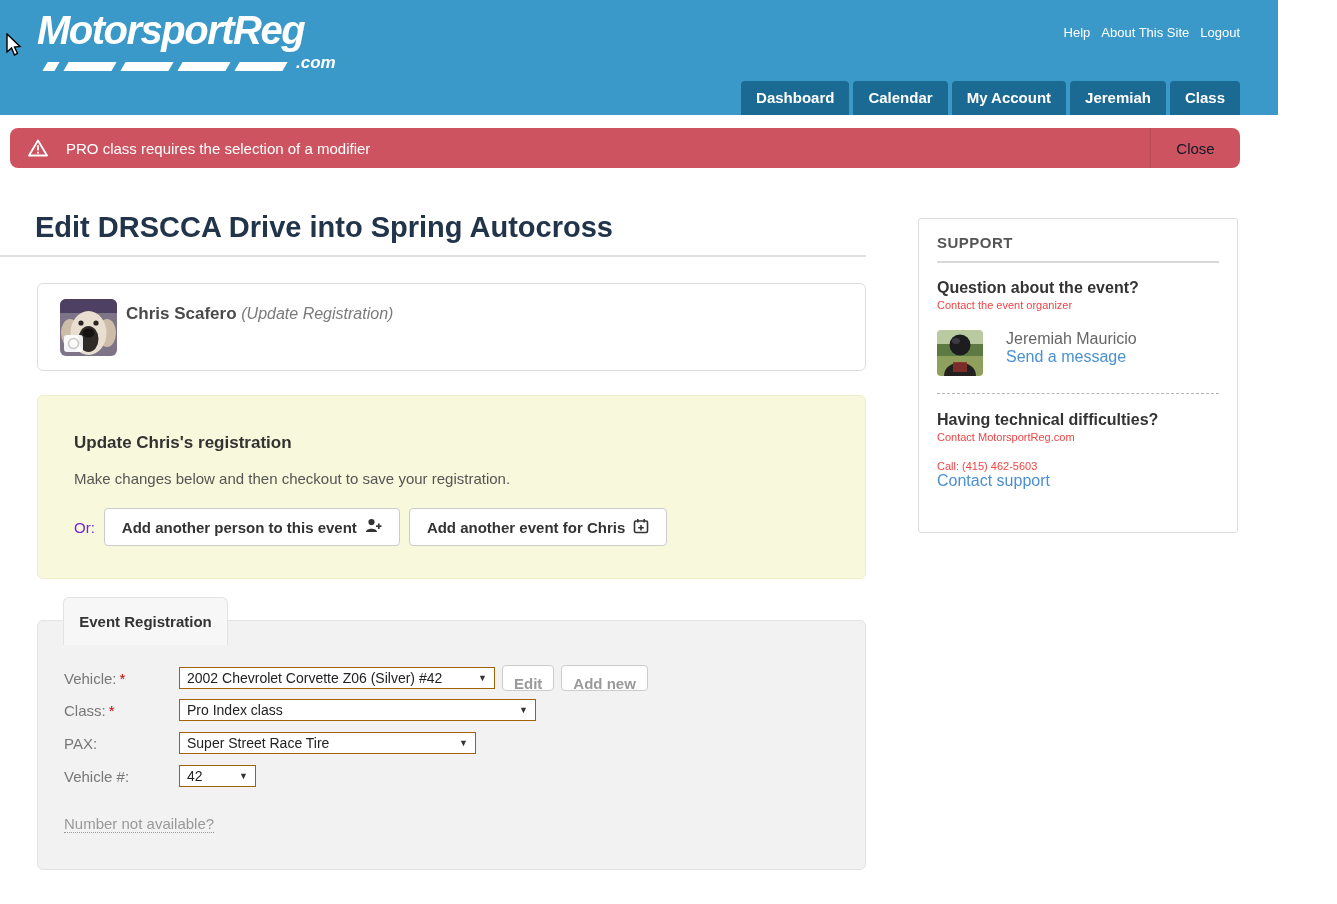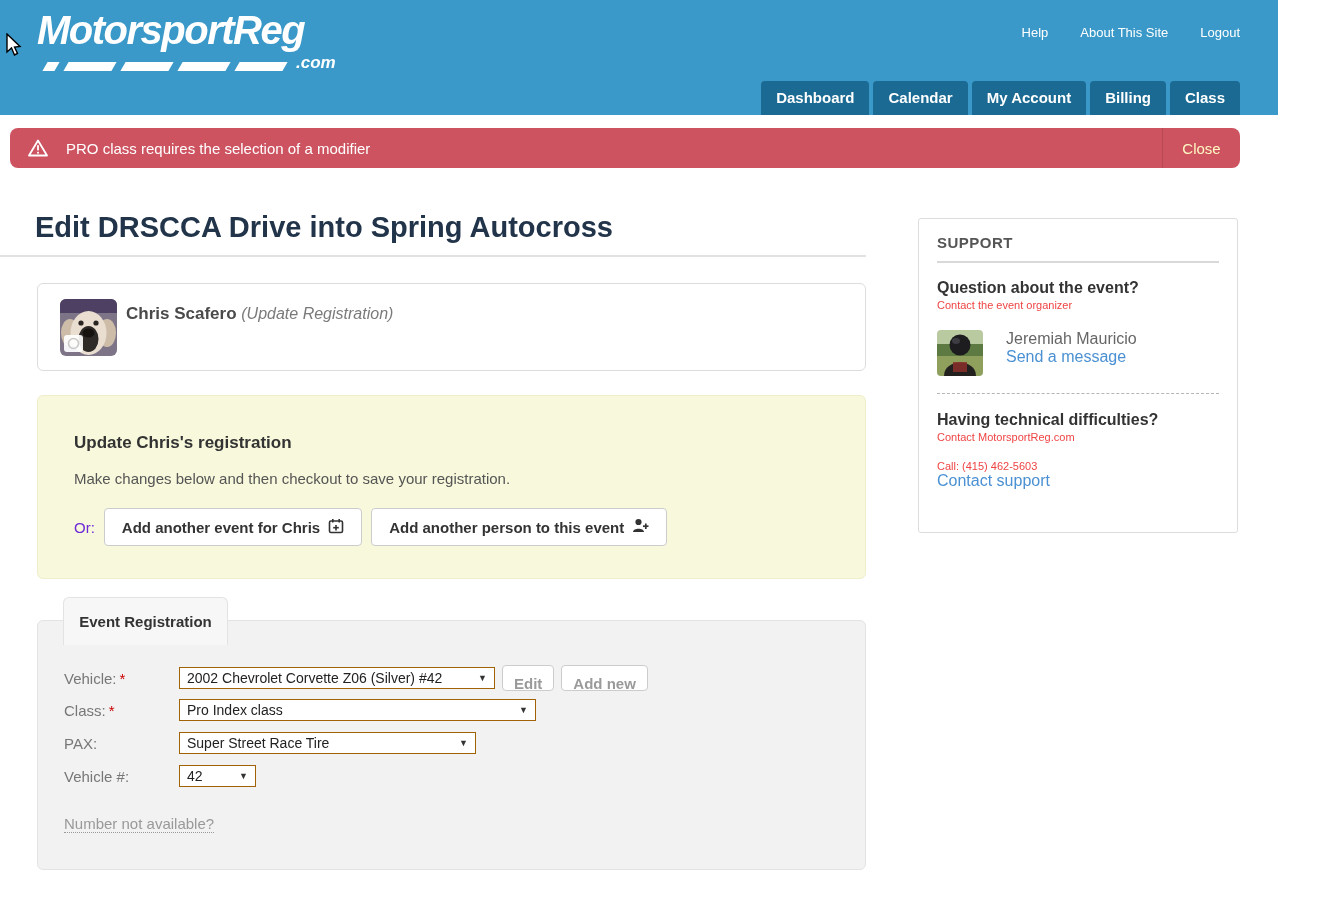--- a/index.html
+++ b/index.html
@@ -7,34 +7,34 @@
     font-family:"Liberation Sans", sans-serif; position:relative; }
 
   
   .header { position:absolute; left:0; top:0; width:1278px; height:115px; background:#3a99c8; }
   .logo { position:absolute; left:37px; top:10px; color:#fff; }
   .logo-text { font-size:40px; font-weight:bold; font-style:italic; letter-spacing:-1.5px; line-height:1; }
   .logo-sub { display:flex; align-items:flex-end; gap:9px; margin-top:4px; margin-left:8px; }
   .stripe { display:inline-block; height:9px; background:#fff; transform:skewX(-30deg); }
   .s0{width:12px}.s1{width:48px}.s2{width:48px}.s3{width:48px}.s4{width:48px}
   .logo-tld { font-size:17px; font-weight:bold; font-style:italic; line-height:1; margin-left:2px; }
-  .util-links { position:absolute; top:25px; right:38px; display:flex; gap:32px; }
+  .util-links { position:absolute; top:25px; right:38px; display:flex; gap:11px; }
   .util-links a { color:#fff; font-size:13px; text-decoration:none; }
   .nav-tabs { position:absolute; bottom:0; right:38px; display:flex; gap:4px; }
   .nav-tab { background:#1b6a93; color:#fff; font-size:15px; font-weight:bold;
     padding:8px 15px 9px; border-radius:4px 4px 0 0; text-decoration:none; }
 
   .cursor { position:absolute; left:6px; top:33px; z-index:50; }
 
   
   .alert { position:absolute; left:10px; top:128px; width:1230px; height:40px; background:#cd5360;
     border-radius:8px; display:flex; align-items:center; color:#fff; }
   .alert-icon { margin:0 18px 0 18px; display:flex; }
   .alert-msg { font-size:15px; flex:1; }
-  .alert-close { width:78px; height:40px; border-left:1px solid #b84a54; color:#fef9c3;
+  .alert-close { width:90px; height:40px; border-left:1px solid #b84a54; color:#0f172a;
     font-size:15px; display:flex; align-items:center; justify-content:center; cursor:pointer; }
 
   
   .page-title { position:absolute; left:35px; top:211px; font-size:29px; font-weight:bold; color:#213449; }
   .title-rule { position:absolute; left:0; top:255px; width:866px; height:2px; background:#e0e2e4; }
 
   .reg-card { position:absolute; left:37px; top:283px; width:829px; height:88px; background:#fff;
     border:1px solid #ddd; border-radius:6px; }
   .reg-avatar { position:absolute; left:22px; top:15px; width:57px; height:57px; border-radius:6px;
     overflow:hidden; cursor:pointer; }
@@ -103,21 +103,21 @@
   </div>
   <div class="util-links">
     <a href="#">Help</a>
     <a href="#">About This Site</a>
     <a href="#">Logout</a>
   </div>
   <div class="nav-tabs">
     <a href="#" class="nav-tab">Dashboard</a>
     <a href="#" class="nav-tab">Calendar</a>
     <a href="#" class="nav-tab">My Account</a>
-    <a href="#" class="nav-tab">Billing</a>
+    <a href="#" class="nav-tab">Jeremiah</a>
     <a href="#" class="nav-tab">Class</a>
   </div>
 </div>
 
 <svg class="cursor" width="17" height="24" viewBox="0 0 17 24">
   <polygon points="1,1 1,19 5.5,15 8.5,22 11.5,20.5 8.5,14 14,13.5" fill="#fff" stroke="#000" stroke-width="1.4"></polygon>
 </svg>
 
 <div class="alert">
   <span class="alert-icon">
@@ -155,39 +155,39 @@
     <span class="reg-status">(Update Registration)</span>
   </div>
 </div>
 
 <div class="update-box">
   <div class="ub-heading">Update Chris's registration</div>
   <div class="ub-body">Make changes below and then checkout to save your registration.</div>
   <div class="ub-row">
     <span class="ub-or">Or:</span>
     <button class="ub-btn">
+      <span>Add another person to this event</span>
+      <span>
+        <svg width="17" height="15" viewBox="0 0 17 15">
+          <circle cx="6.5" cy="4" r="3.1" fill="#333"></circle>
+          <path d="M1 14 C1 9.5 12 9.5 12 14 Z" fill="#333"></path>
+          <line x1="13.8" y1="5.5" x2="13.8" y2="11" stroke="#333" stroke-width="1.7"></line>
+          <line x1="11" y1="8.2" x2="16.5" y2="8.2" stroke="#333" stroke-width="1.7"></line>
+        </svg>
+      </span>
+    </button>
+    <button class="ub-btn">
       <span>Add another event for Chris</span>
       <span>
         <svg width="16" height="16" viewBox="0 0 16 16">
           <rect x="1.5" y="3" width="13" height="11.5" rx="1.5" fill="none" stroke="#333" stroke-width="1.6"></rect>
           <line x1="4.8" y1="1" x2="4.8" y2="4.5" stroke="#333" stroke-width="1.6"></line>
           <line x1="11.2" y1="1" x2="11.2" y2="4.5" stroke="#333" stroke-width="1.6"></line>
           <line x1="8" y1="7" x2="8" y2="12.5" stroke="#333" stroke-width="1.6"></line>
           <line x1="5.2" y1="9.7" x2="10.8" y2="9.7" stroke="#333" stroke-width="1.6"></line>
-        </svg>
-      </span>
-    </button>
-    <button class="ub-btn">
-      <span>Add another person to this event</span>
-      <span>
-        <svg width="17" height="15" viewBox="0 0 17 15">
-          <circle cx="6.5" cy="4" r="3.1" fill="#333"></circle>
-          <path d="M1 14 C1 9.5 12 9.5 12 14 Z" fill="#333"></path>
-          <line x1="13.8" y1="5.5" x2="13.8" y2="11" stroke="#333" stroke-width="1.7"></line>
-          <line x1="11" y1="8.2" x2="16.5" y2="8.2" stroke="#333" stroke-width="1.7"></line>
         </svg>
       </span>
     </button>
   </div>
 </div>
 
 <div class="form-tab">
   <span>Event Registration</span>
 </div>
 <div class="form-panel">

